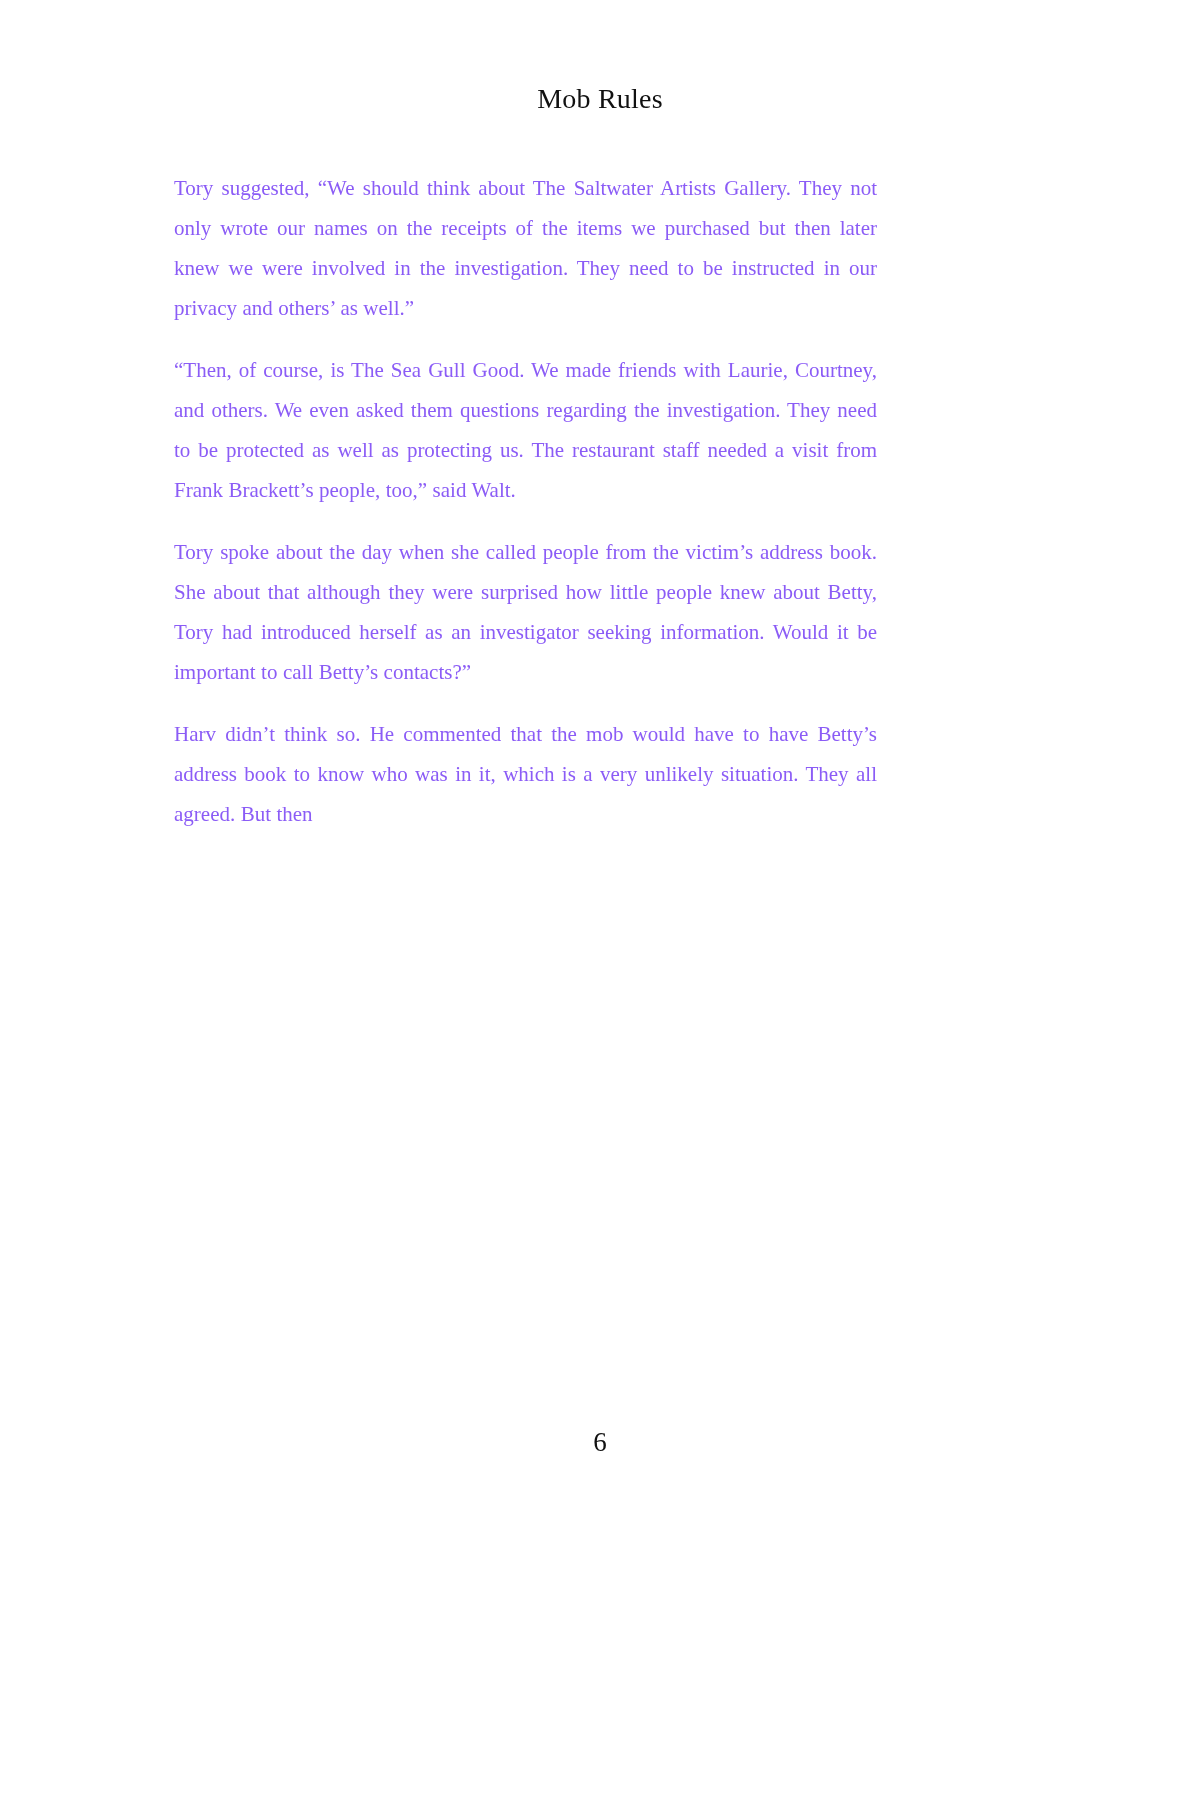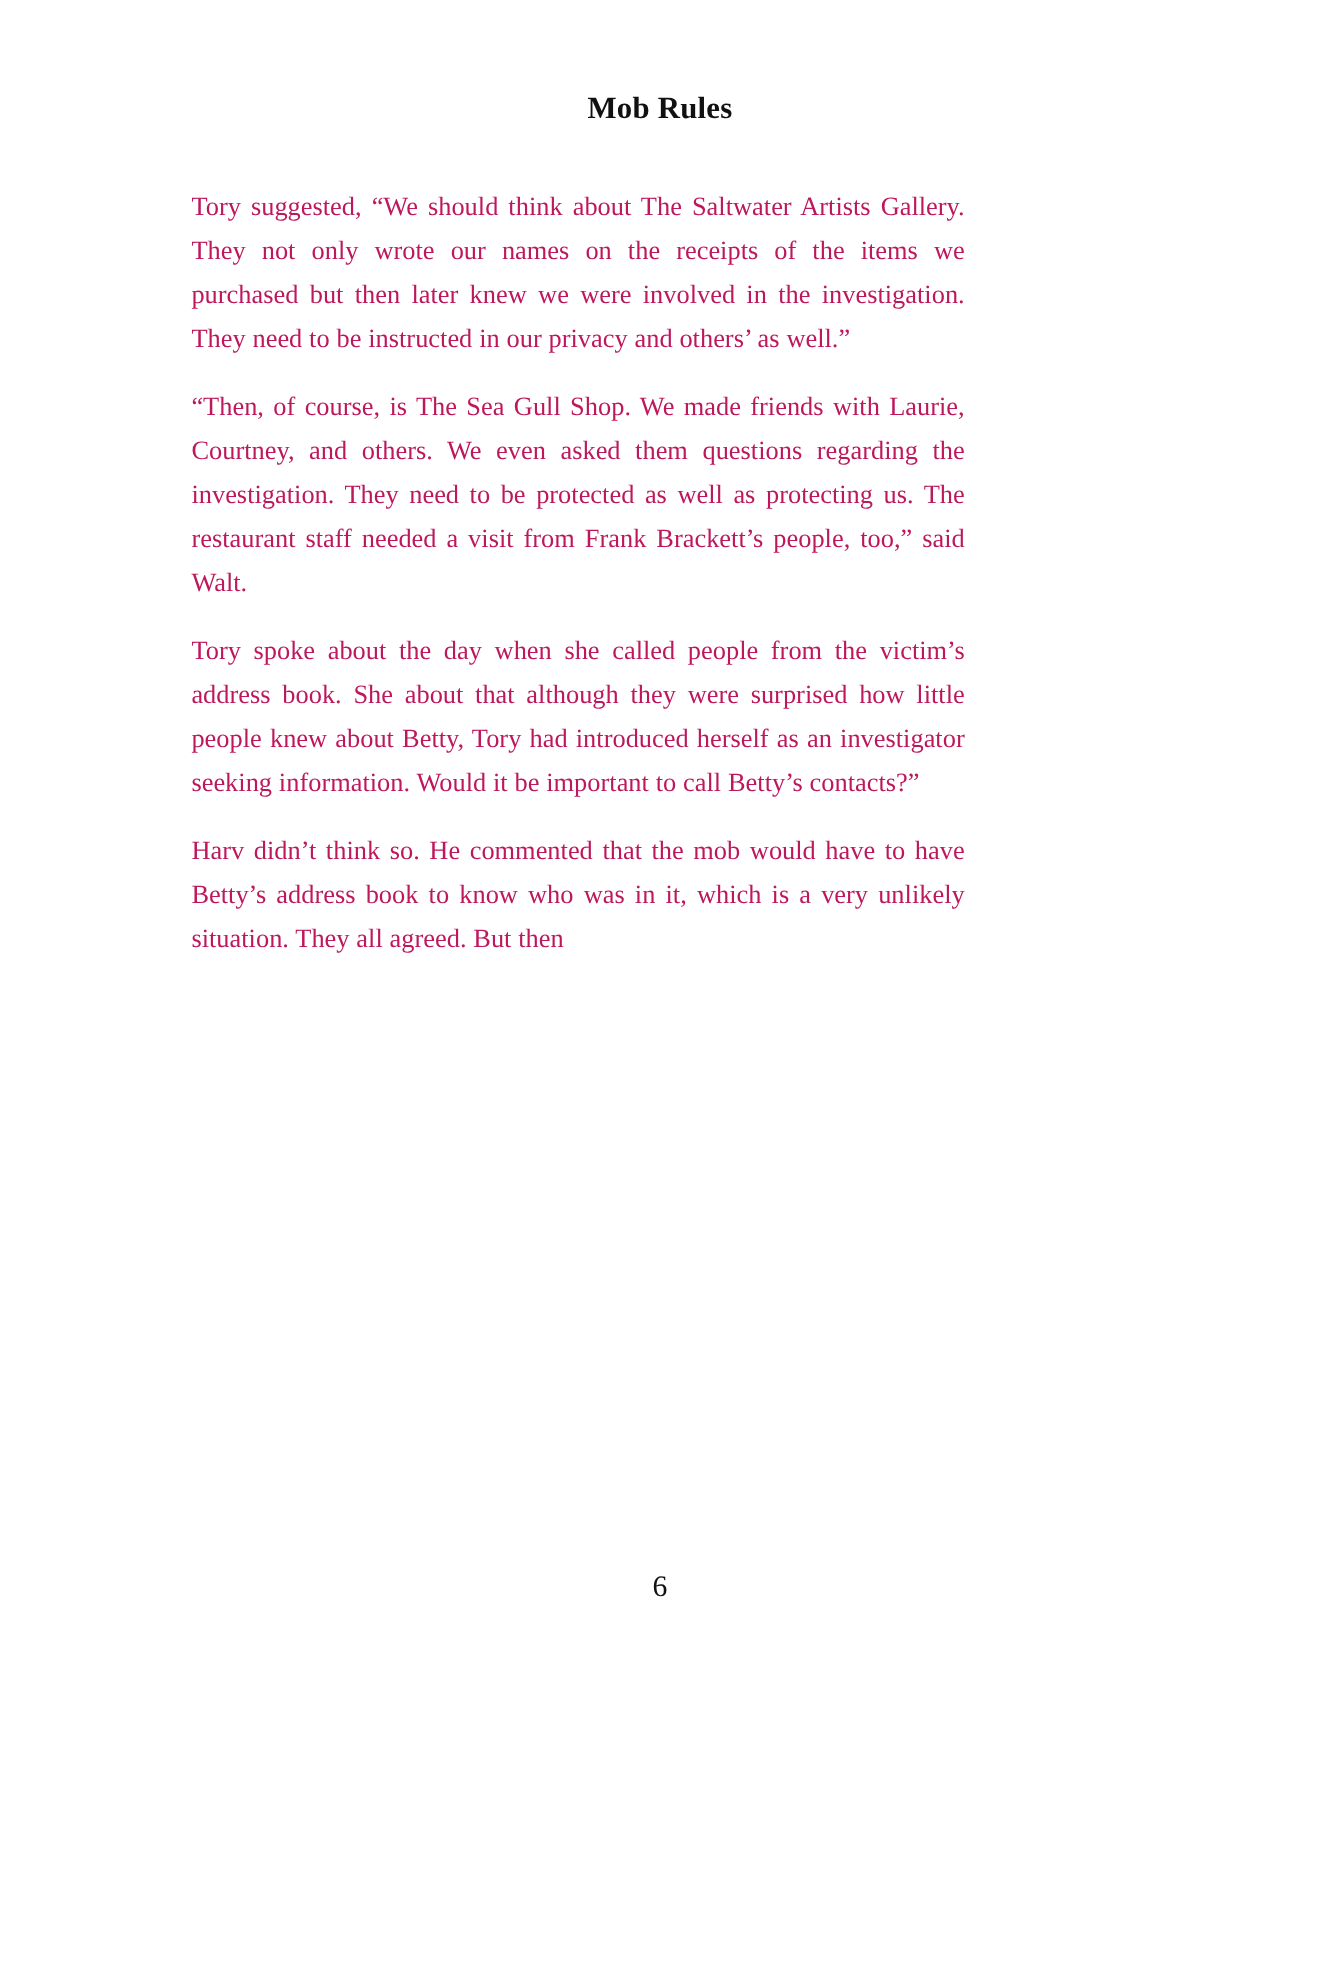--- a/index.html
+++ b/index.html
@@ -29,37 +29,36 @@
   .running-head {
     position: absolute;
     left: 0;
     top: 82px;
     width: 1200px;
     text-align: center;
     font-size: 28px;
     line-height: 34px;
     letter-spacing: 0.2px;
     color: #111111;
-    font-weight: bold;
   }
 
   .text-block {
     position: absolute;
     left: 174px;
     top: 168px;
     width: 703px;
   }
 
   p.para {
     margin: 0 0 22px 0;
-    font-size: 24px;
+    font-size: 21px;
     line-height: 40px;
     text-align: justify;
     text-justify: inter-word;
-    color: #be185d;
+    color: #8b5cf6;
     hyphens: none;
     -webkit-hyphens: none;
     word-spacing: 0.2px;
   }
 
   p.para:last-child {
     margin-bottom: 11px;
   }
 
   .folio {
@@ -75,20 +74,20 @@
 </style>
 </head>
 <body>
 
 <div class="page">
 
   <div class="running-head">Mob Rules</div>
 
   <div class="text-block">
     <p class="para">Tory suggested, “We should think about The Saltwater Artists Gallery. They not only wrote our names on the receipts of the items we purchased but then later knew we were involved in the investigation. They need to be instructed in our privacy and others’ as well.”</p>
-    <p class="para">“Then, of course, is The Sea Gull Shop. We made friends with Laurie, Courtney, and others. We even asked them questions regarding the investigation. They need to be protected as well as protecting us. The restaurant staff needed a visit from Frank Brackett’s people, too,” said Walt.</p>
+    <p class="para">“Then, of course, is The Sea Gull Good. We made friends with Laurie, Courtney, and others. We even asked them questions regarding the investigation. They need to be protected as well as protecting us. The restaurant staff needed a visit from Frank Brackett’s people, too,” said Walt.</p>
     <p class="para">Tory spoke about the day when she called people from the victim’s address book. She about that although they were surprised how little people knew about Betty, Tory had introduced herself as an investigator seeking information. Would it be important to call Betty’s contacts?”</p>
     <p class="para">Harv didn’t think so. He commented that the mob would have to have Betty’s address book to know who was in it, which is a very unlikely situation. They all agreed. But then</p>
   </div>
 
   <div class="folio">6</div>
 
 </div>
 
 </body></html>

